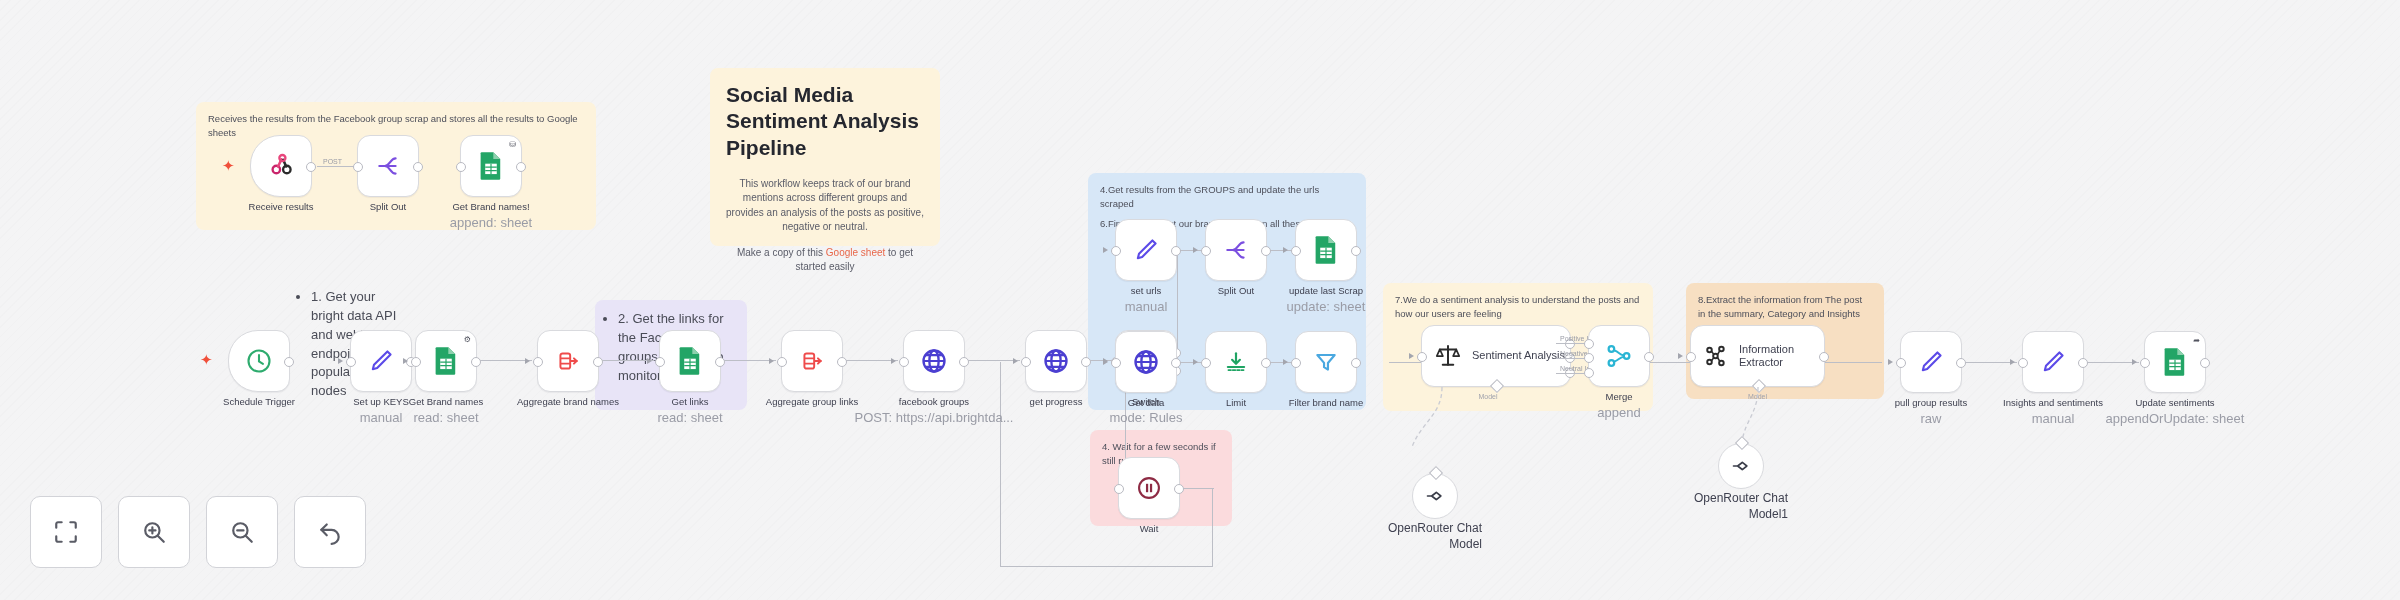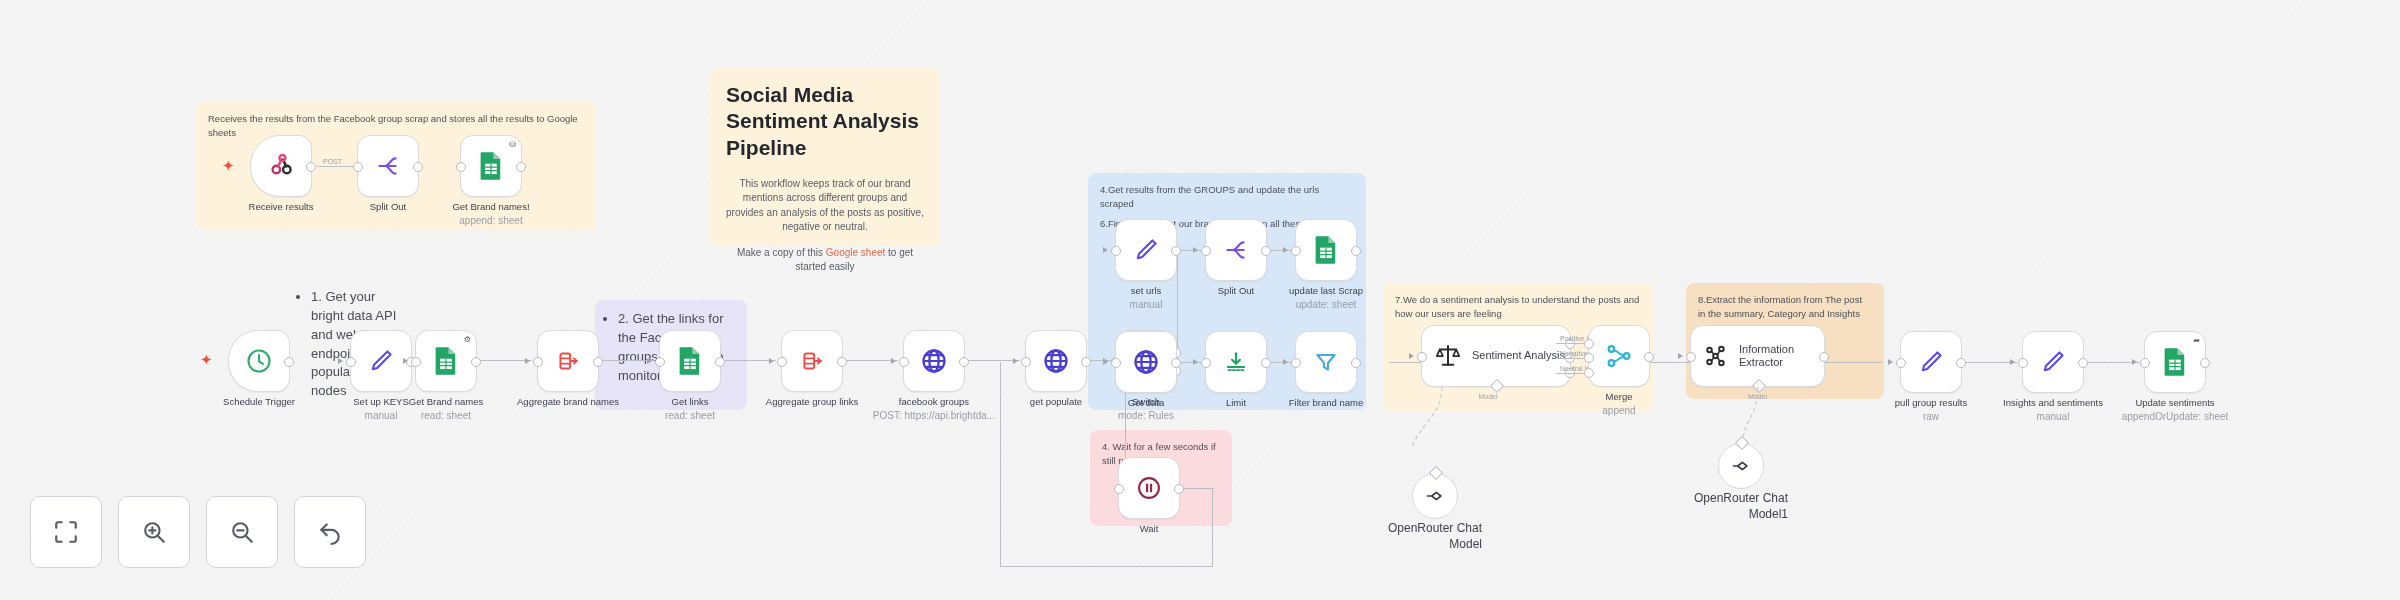--- a/index.html
+++ b/index.html
@@ -35,21 +35,21 @@
     display:flex;align-items:center;justify-content:center;position:relative;
     box-shadow:0 1px 1px rgba(20,20,30,.05);
   }
   .node.trigger .box{border-top-left-radius:30px;border-bottom-left-radius:30px;}
   .node.wide .box{width:170px;height:62px;justify-content:flex-start;padding-left:12px;gap:10px;}
   .node .cap{
     position:absolute;top:66px;left:50%;transform:translateX(-50%);
     white-space:nowrap;text-align:center;font-size:9.5px;color:#3f4150;
   }
   .node .sub{
-    display:block;font-size:10px;color:#9a9ca6;margin-top:3px;font-weight:normal;
+    display:block;font-size:13px;color:#9a9ca6;margin-top:3px;font-weight:normal;
   }
   .node .wlabel{font-size:11px;color:#3f4150;line-height:1.2;text-align:left;}
   .port{
     position:absolute;width:8px;height:8px;border-radius:50%;
     background:#fff;border:1.4px solid #b9bac2;top:50%;margin-top:-4px;
   }
   .port.in{left:-5px;} .port.out{right:-5px;}
   .arrowtip{position:absolute;width:0;height:0;border-left:5px solid #a3a5ae;
     border-top:3.5px solid transparent;border-bottom:3.5px solid transparent;top:50%;margin-top:-3.5px;left:-13px;}
   .plus{position:absolute;color:#f04f3a;font-size:15px;line-height:1;}
@@ -342,21 +342,21 @@
         <svg width="28" height="28" viewBox="0 0 24 24">
           <circle cx="12" cy="12" r="9" fill="none" stroke="#4b3fd1" stroke-width="2"></circle>
           <ellipse cx="12" cy="12" rx="4" ry="9" fill="none" stroke="#4b3fd1" stroke-width="2"></ellipse>
           <path d="M3 12h18M4.6 7h14.8M4.6 17h14.8" stroke="#4b3fd1" stroke-width="1.8"></path>
         </svg>
       </span>
       <span class="port in"></span>
       <span class="arrowtip"></span>
       <span class="port out"></span>
     </div>
-    <div class="cap">get populate</div>
+    <div class="cap">get progress</div>
   </div>
 
   <div class="node" style="left:1115px;top:330px;">
     <div class="box">
       <span>
         <svg width="26" height="26" viewBox="0 0 24 24">
           <path d="M12 4v16" stroke="#4aa8e0" stroke-width="2" stroke-linecap="round"></path>
           <rect x="5" y="7" width="14" height="5" rx="2" fill="none" stroke="#4aa8e0" stroke-width="2"></rect>
         </svg>
       </span>

